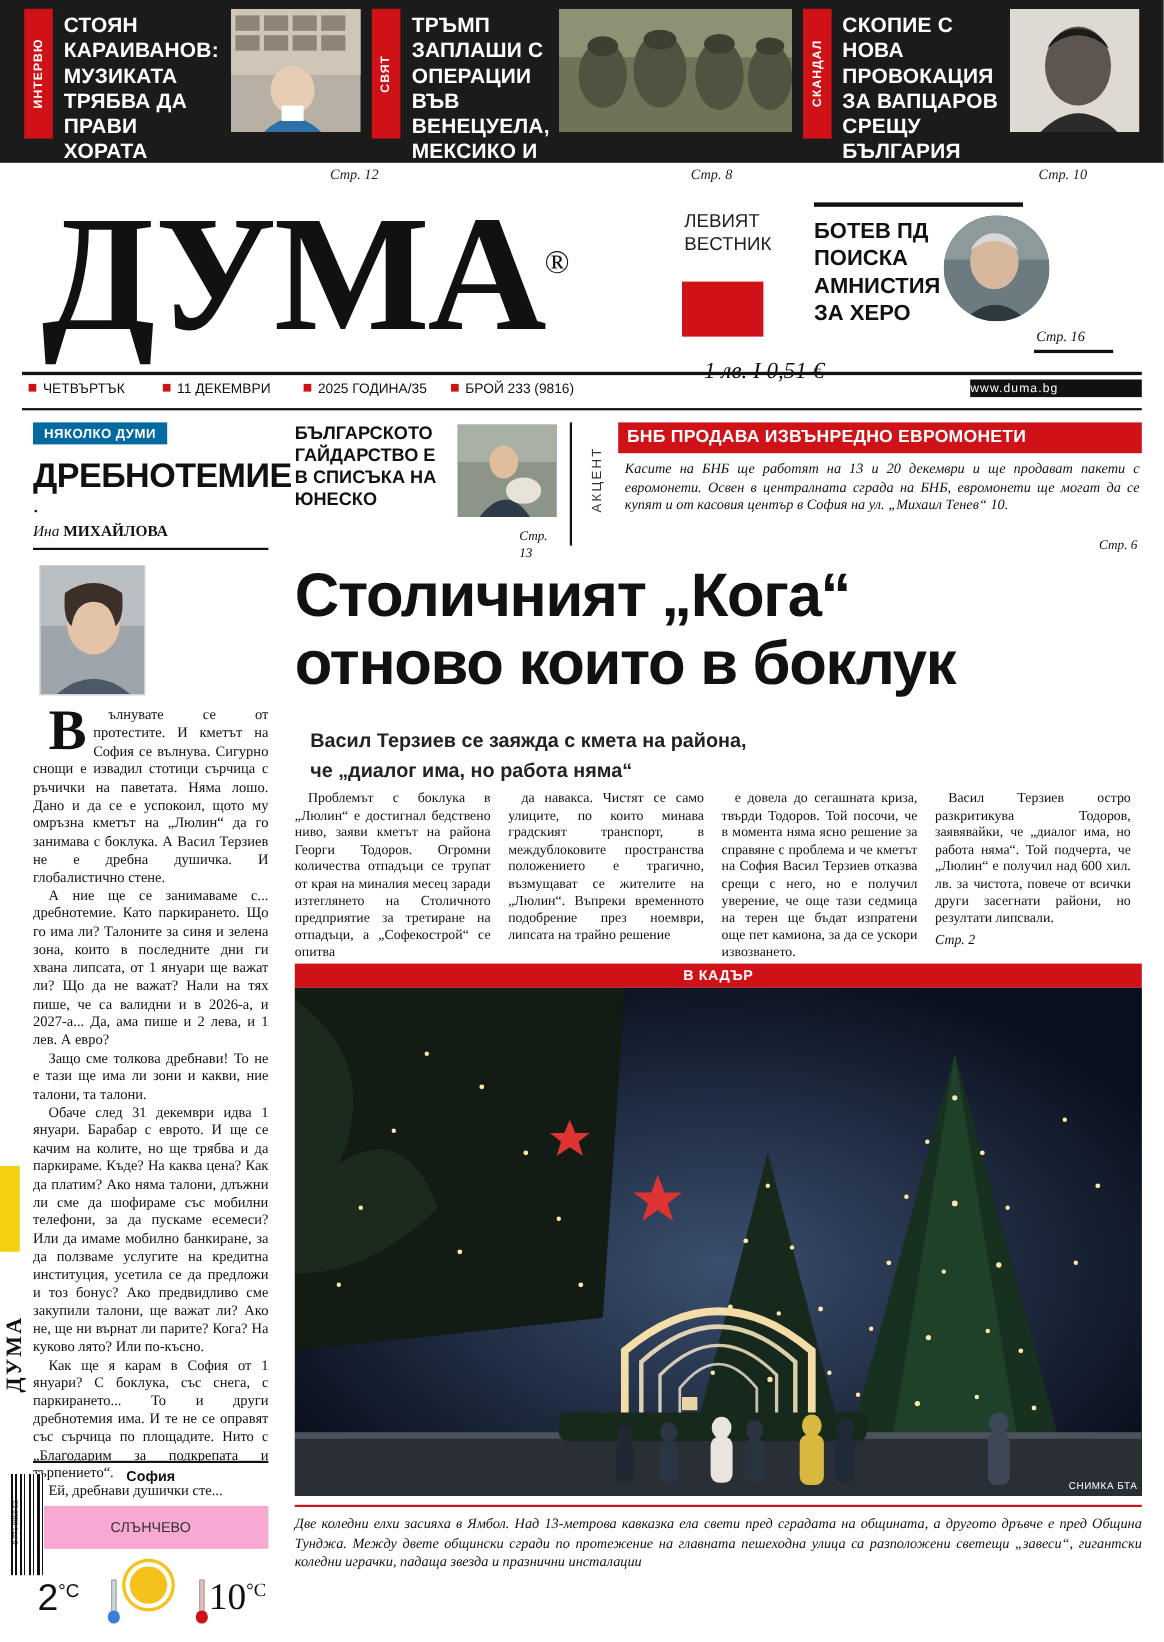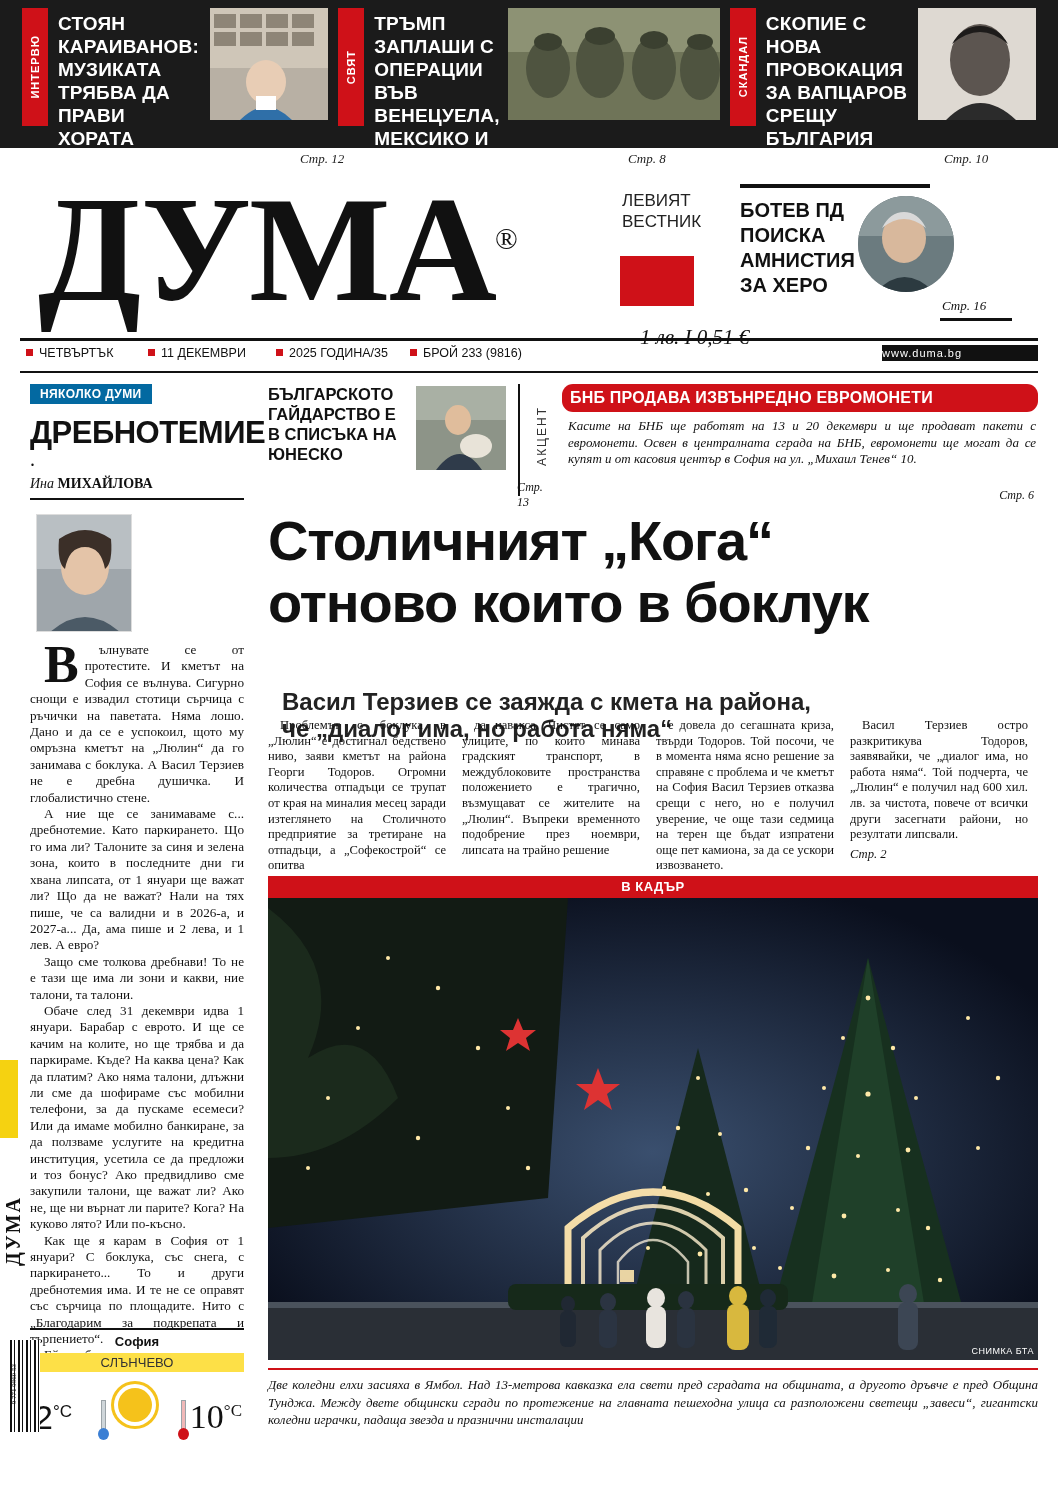--- a/index.html
+++ b/index.html
@@ -126,22 +126,22 @@
     padding:2px 6px 0 0; font-family:"Liberation Serif", serif;
   }
 
   
   .weather {
     position:absolute; left:30px; top:1328px; width:214px; height:120px;
     border-top:2px solid #111;
   }
   .weather .city { text-align:center; font-weight:bold; font-size:13px; font-family:"Liberation Sans",sans-serif; padding-top:4px;}
   .weather .cond {
-    background:#fde047; text-align:center; font-size:13px; padding:2px 0;
-    font-family:"Liberation Sans", sans-serif; margin-top:4px; color:#333;
+    background:#f9a8d4; text-align:center; font-size:13px; padding:12px 0;
+    font-family:"Liberation Sans", sans-serif; margin-top:20px; color:#333;
   }
   .weather .temps { position:relative; height:74px; }
   .t-low { position:absolute; left:4px; top:26px; font-size:34px; font-family:"Liberation Sans",sans-serif;}
   .t-high { position:absolute; right:2px; top:26px; font-size:34px; font-family:Liberation Serif, serif;}
   .sun {
     position:absolute; left:88px; top:16px; width:34px; height:34px;
     border-radius:50%; background:#f5c21b;
     box-shadow:0 0 0 4px #fff, 0 0 0 7px #f5c21b;
   }
   .thermo { position:absolute; width:10px; height:44px; top:28px; }
@@ -166,50 +166,50 @@
 
   
   .sec-row { position:absolute; left:268px; top:384px; width:770px; height:118px; }
   .sec-left { position:absolute; left:0; top:0; width:240px; height:112px; }
   .sec-left .txt {
     position:absolute; left:0; top:0; width:140px;
     font-family:"Liberation Sans", sans-serif; font-weight:bold;
     font-size:16.5px; line-height:20px;
   }
   .sec-left .pic { position:absolute; left:148px; top:2px; width:90px; height:84px; background:#7e848a; overflow:hidden;}
-  .sec-left .pg { position:absolute; left:204px; top:96px; font-style:italic; font-size:12px;margin-left:45px;}
+  .sec-left .pg { position:absolute; left:204px; top:96px; font-style:italic; font-size:12px;}
   .sec-div { position:absolute; left:250px; top:0; width:2px; height:112px; background:#111; }
 
   .akcent-tag {
     position:absolute; left:262px; top:4px; width:24px; height:96px;
     font-family:"Liberation Sans", sans-serif; font-size:12px; letter-spacing:2px;
     color:#333; display:flex; align-items:center; justify-content:center;
   }
   .akcent-tag span { writing-mode:vertical-rl; transform:rotate(180deg); }
   .akcent-box { position:absolute; left:294px; top:0; width:476px; }
   .akcent-head {
     background:#cf1118; color:#fff; font-family:"Liberation Sans", sans-serif;
-    font-weight:bold; font-size:16px; padding:5px 8px; letter-spacing:0.2px;border-radius:11px;
+    font-weight:bold; font-size:16px; padding:5px 8px; letter-spacing:0.2px;
   }
   .akcent-body {
     font-style:italic; font-size:13px; line-height:16.5px; padding:6px 2px 0 6px;
     text-align:justify;
   }
   .akcent-pg { position:absolute; right:4px; top:104px; font-style:italic; font-size:12px; }
 
   
   .headline {
     position:absolute; left:268px; top:510px; width:770px;
     font-family:"Liberation Sans", sans-serif; font-weight:bold;
     font-size:56px; line-height:62px; letter-spacing:-1.2px;
   }
   .subhead {
     position:absolute; left:282px; top:660px; width:700px;
     font-family:"Liberation Sans", sans-serif; font-weight:bold;
-    font-size:24px; line-height:27px; color:#222;margin-top:28px;
+    font-size:18px; line-height:27px; color:#222;
   }
 
   
   .artcols {
     position:absolute; left:268px; top:718px; width:770px; height:150px;
     display:flex; gap:16px;
   }
   .artcol { width:178px; font-size:12.6px; line-height:15.6px; text-align:justify; hyphens:auto;}
   .artcol p { margin:0; text-indent:12px; }
   .artcol .pgref { text-align:left; font-style:italic; margin-top:4px; text-indent:0;}

